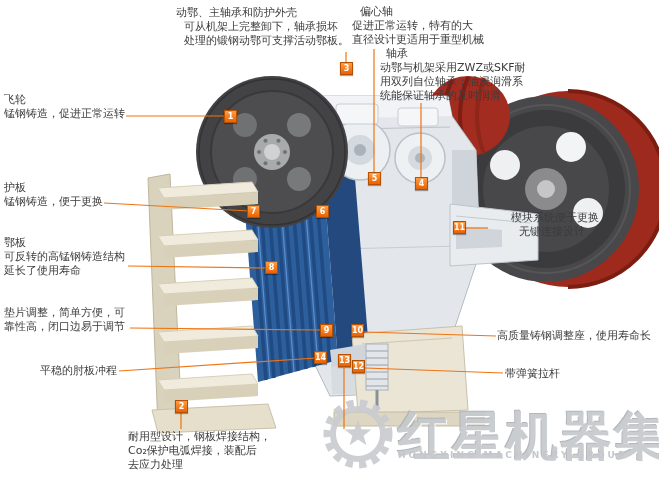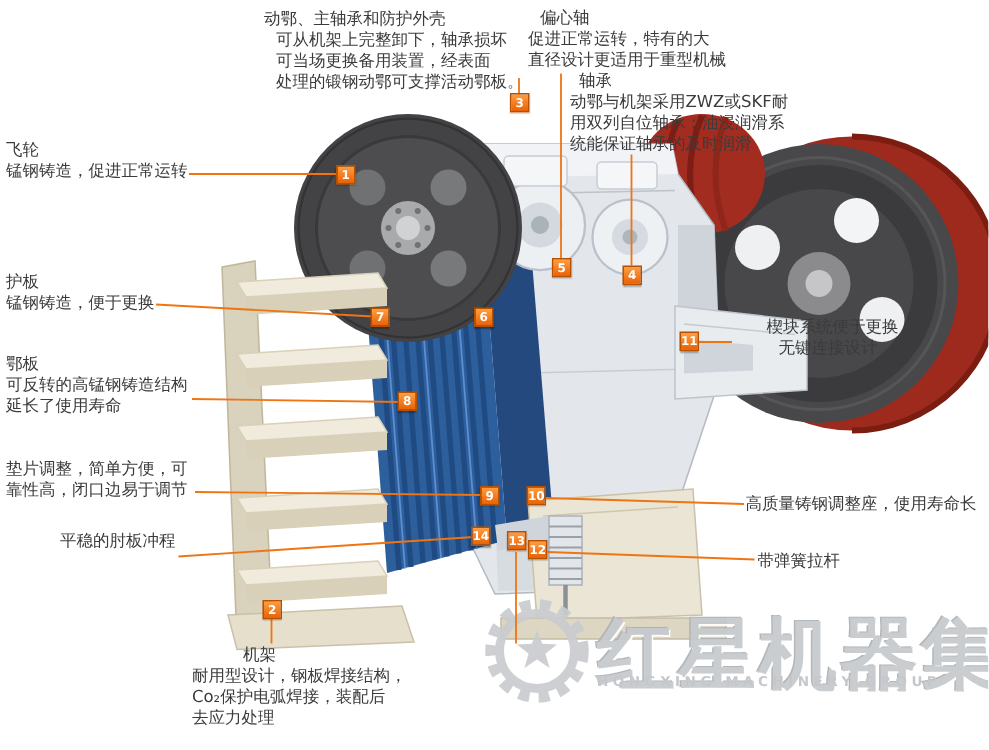--- a/index.html
+++ b/index.html
@@ -21,21 +21,21 @@
   .m1{left:224px;top:110px}.m2{left:175px;top:400px}.m3{left:340px;top:62px}
   .m4{left:415px;top:177px}.m5{left:368px;top:172px}.m6{left:316px;top:205px}
   .m7{left:247px;top:205px}.m8{left:265px;top:261px}.m9{left:320px;top:324px}
   .m10{left:351px;top:324px}.m11{left:453px;top:221px}.m12{left:352px;top:360px}
   .m13{left:338px;top:354px}.m14{left:314px;top:351px}
   .callout{position:absolute;font-size:11px;line-height:14px;color:#3b3b3b;white-space:nowrap;z-index:6}
   .c-flywheel{left:4px;top:93px}
   .c-guard{left:4px;top:181px}
   .c-jawplate{left:4px;top:236px}
   .c-shim{left:4px;top:306px}
-  .c-stroke{left:40px;top:354px}
+  .c-stroke{left:40px;top:364px}
   .c-frame{left:128px;top:430px}
   .c-frame .cl-title{margin-left:34px}
   .c-movable{left:176px;top:6px}
   .c-movable .cl-line{margin-left:8px}
   .c-eccentric{left:352px;top:5px}
   .c-eccentric .cl-title{margin-left:8px}
   .c-bearing{left:380px;top:47px}
   .c-bearing .cl-title{margin-left:6px}
   .c-wedge{left:511px;top:211px}
   .c-wedge .cl-ind{margin-left:8px}
@@ -218,30 +218,28 @@
   <div class="callout c-shim">
     <div class="cl-line">垫片调整，简单方便，可</div>
     <div class="cl-line">靠性高，闭口边易于调节</div>
   </div>
 
   <div class="callout c-stroke">
     <div class="cl-line">平稳的肘板冲程</div>
   </div>
 
   <div class="callout c-frame">
-    <div class="cl-title">机架</div>
     <div class="cl-line">耐用型设计，钢板焊接结构，</div>
     <div class="cl-line">Co₂保护电弧焊接，装配后</div>
     <div class="cl-line">去应力处理</div>
   </div>
 
   <div class="callout c-movable">
     <div class="cl-title">动鄂、主轴承和防护外壳</div>
     <div class="cl-line">可从机架上完整卸下，轴承损坏</div>
-    <div class="cl-line">可当场更换备用装置，经表面</div>
     <div class="cl-line">处理的锻钢动鄂可支撑活动鄂板。</div>
   </div>
 
   <div class="callout c-eccentric">
     <div class="cl-title">偏心轴</div>
     <div class="cl-line">促进正常运转，特有的大</div>
     <div class="cl-line">直径设计更适用于重型机械</div>
   </div>
 
   <div class="callout c-bearing">

